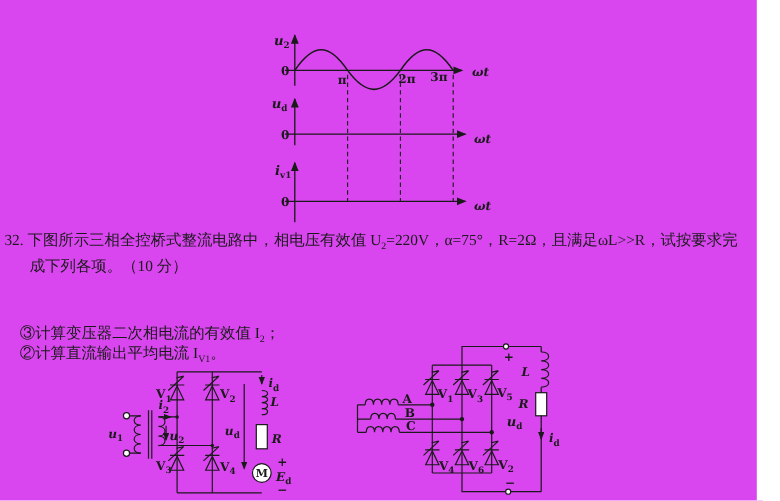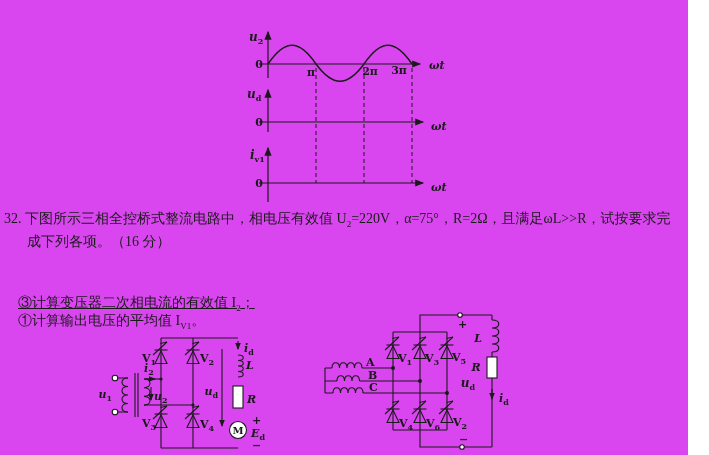--- a/index.html
+++ b/index.html
@@ -66,27 +66,27 @@
       <text x="250" y="159" class="m"><tspan>i</tspan><tspan class="ss" dy="3">v1</tspan></text>
       <text x="263" y="187" text-anchor="end" class="tick">0</text>
       <text x="431" y="191" class="m2">ωt</text>
     </g>
   </svg>
 
   <div class="txtline" style="left:4px;top:210px;">
     <span>32. 下图所示三相全控桥式整流电路中，相电压有效值 U</span><sub>2</sub><span>=220V，α=75°，R=2Ω，且满足ωL&gt;&gt;R，试按要求完</span>
   </div>
   <div class="txtline" style="left:27px;top:233px;">
-    <span>成下列各项。（16 分）</span>
-  </div>
-  <div class="txtline" style="left:18px;top:294px;text-decoration:underline;">
+    <span>成下列各项。（10 分）</span>
+  </div>
+  <div class="txtline" style="left:18px;top:294px;">
     <span>③计算变压器二次相电流的有效值 I</span><sub>2</sub><span>；</span>
   </div>
   <div class="txtline" style="left:18px;top:312px;">
-    <span>①计算输出电压的平均值 I</span><sub>V1</sub><span>。</span>
+    <span>②计算直流输出平均电流 I</span><sub>V1</sub><span>。</span>
   </div>
 
   <svg style="top:300px" width="709" height="155" viewBox="0 300 709 155">
     <defs>
       <marker id="arrC" viewBox="0 0 8 8" refX="6.5" refY="3" markerWidth="7" markerHeight="7" orient="auto">
         <path d="M0,0 L7.5,3 L0,6 Z" fill="#1a1a1a"></path>
       </marker>
     </defs>
 
     <g>

